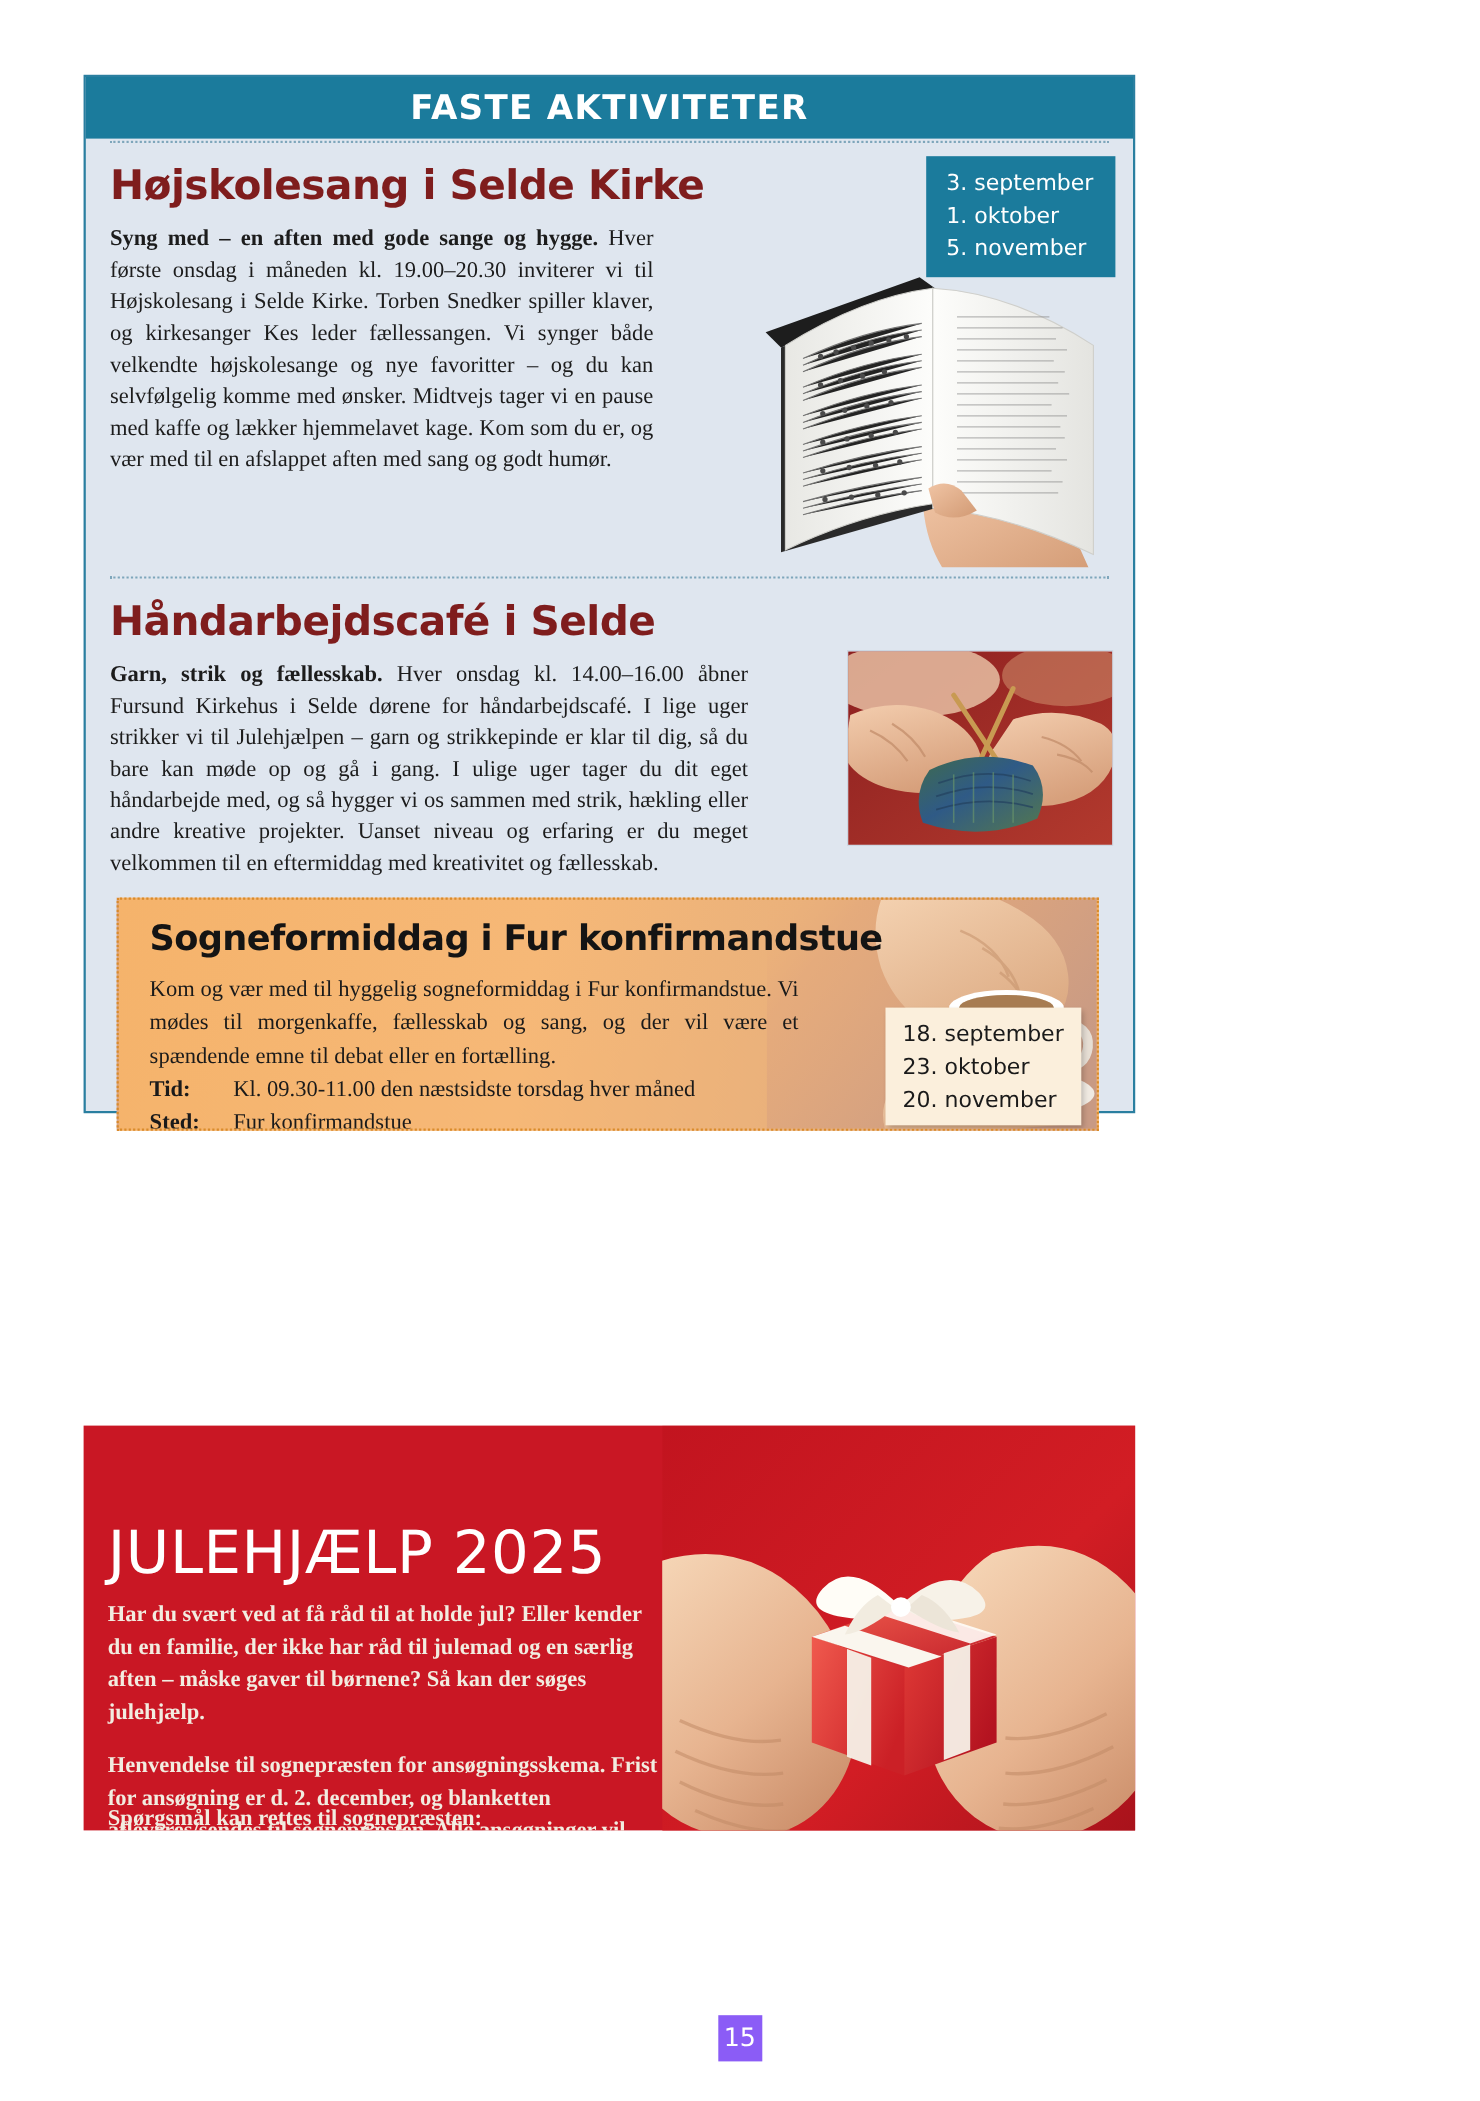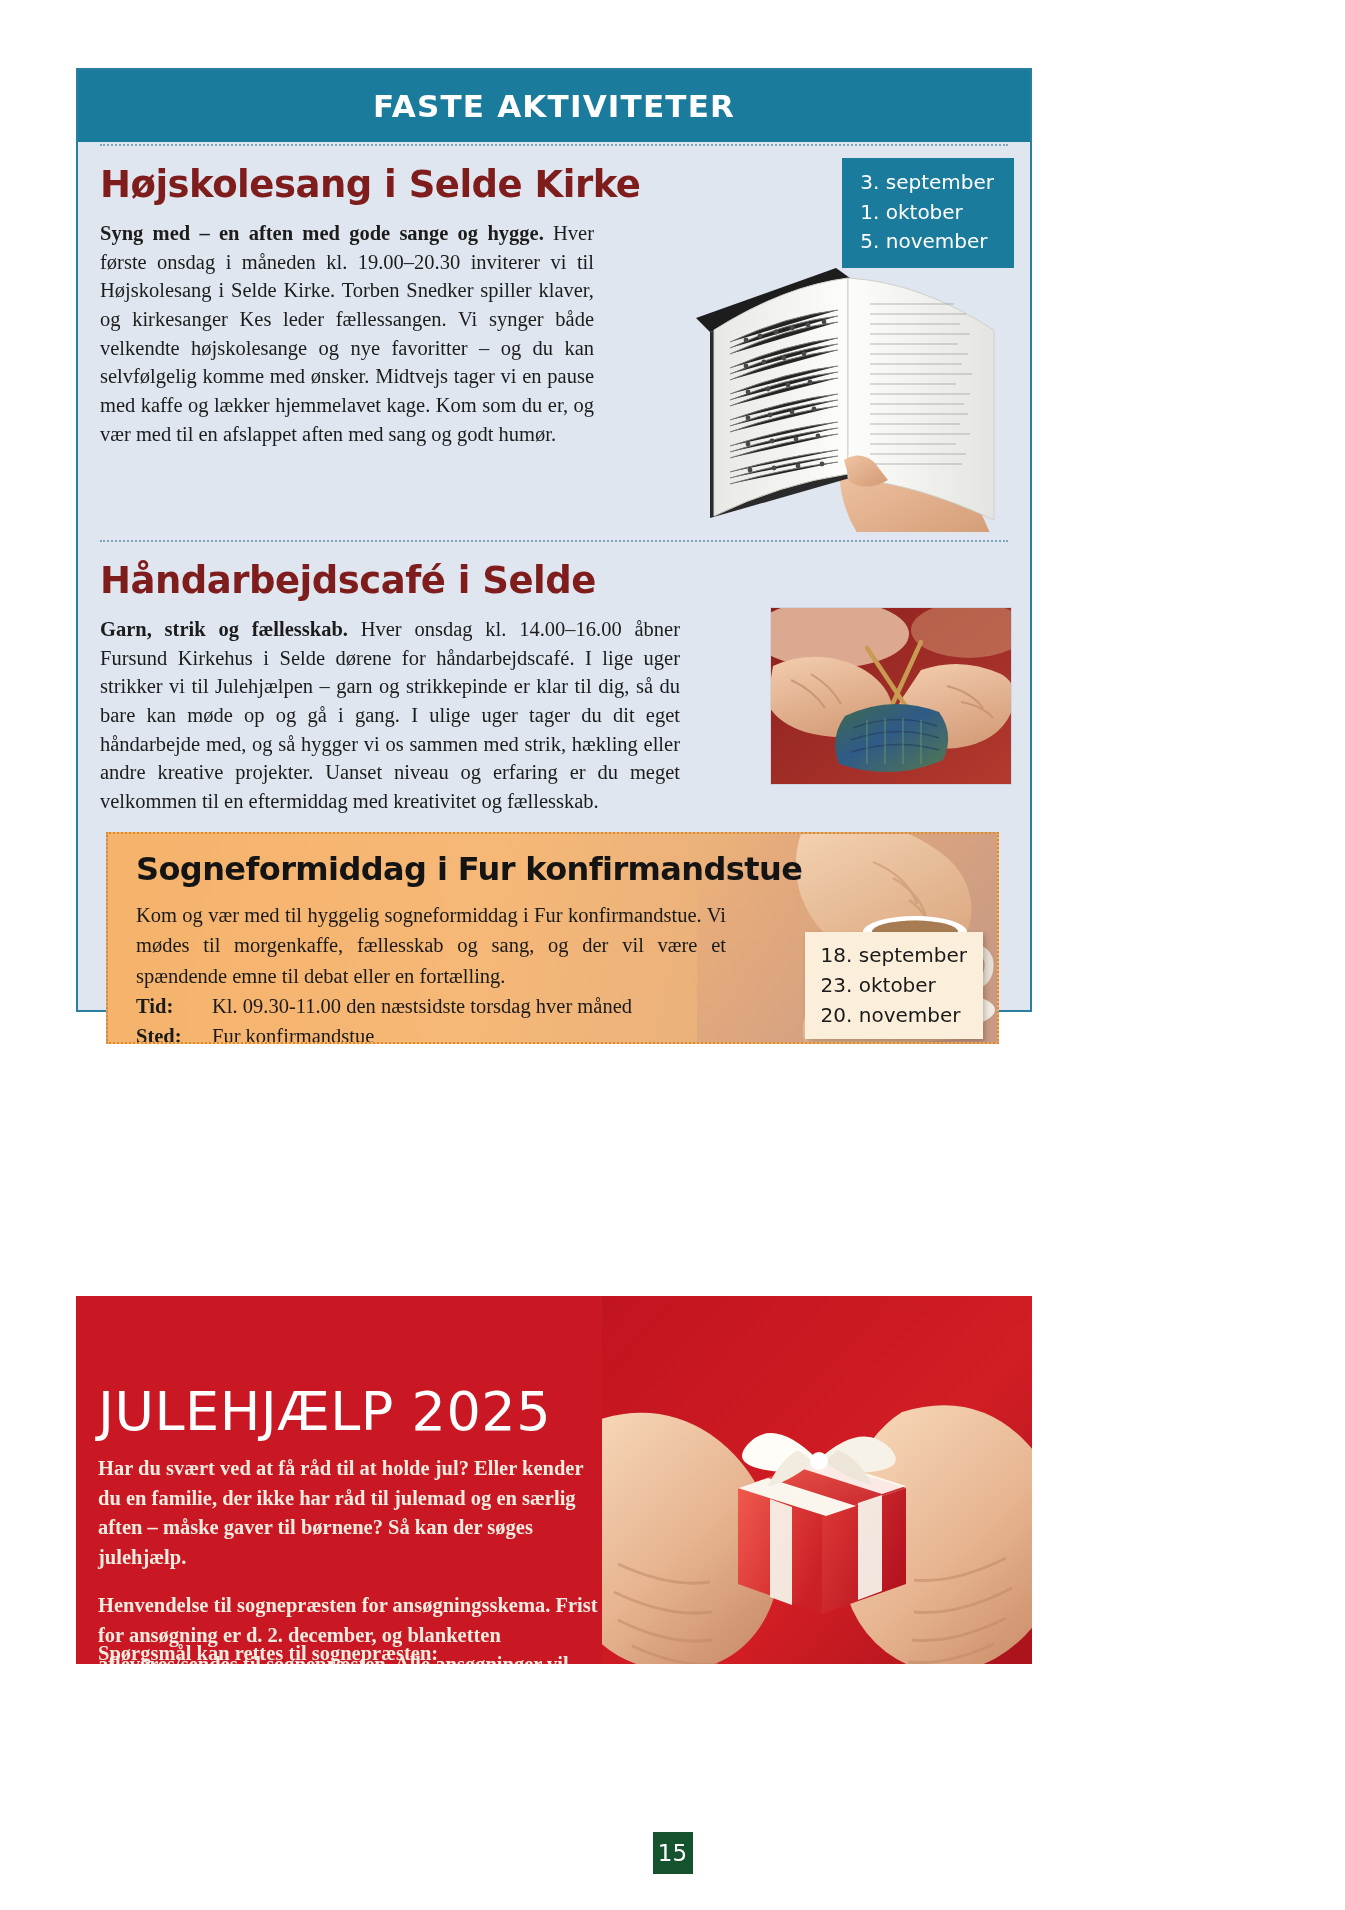--- a/index.html
+++ b/index.html
@@ -25,21 +25,21 @@
     left: 76px;
     top: 68px;
     width: 956px;
     height: 944px;
     background: #dfe6ef;
     border: 2px solid #2a7fa0;
   }
 
   .panel-header {
     position: relative;
-    height: 72px;
+    height: 56px;
     background: #1b7b9c;
     display: flex;
     align-items: center;
     justify-content: center;
   }
 
   .panel-header-title {
     font-family: "DejaVu Sans", sans-serif;
     font-weight: bold;
     font-size: 31px;
@@ -267,21 +267,21 @@
   }
 
   
   .page-number {
     position: absolute;
     left: 50%;
     transform: translateX(-50%);
     bottom: 36px;
     width: 40px;
     height: 42px;
-    background: #14532d;
+    background: #8b5cf6;
     color: #ffffff;
     font-family: "DejaVu Sans", sans-serif;
     font-size: 23px;
     display: flex;
     align-items: center;
     justify-content: center;
   }
 </style>
 </head>
 <body>

